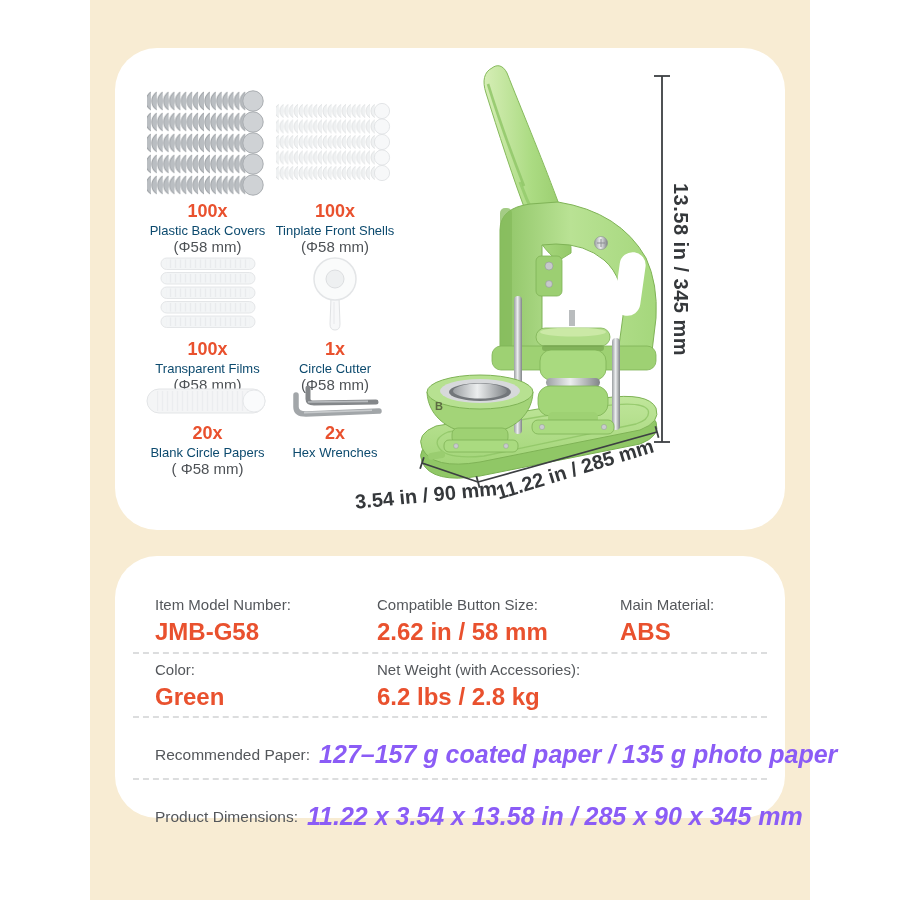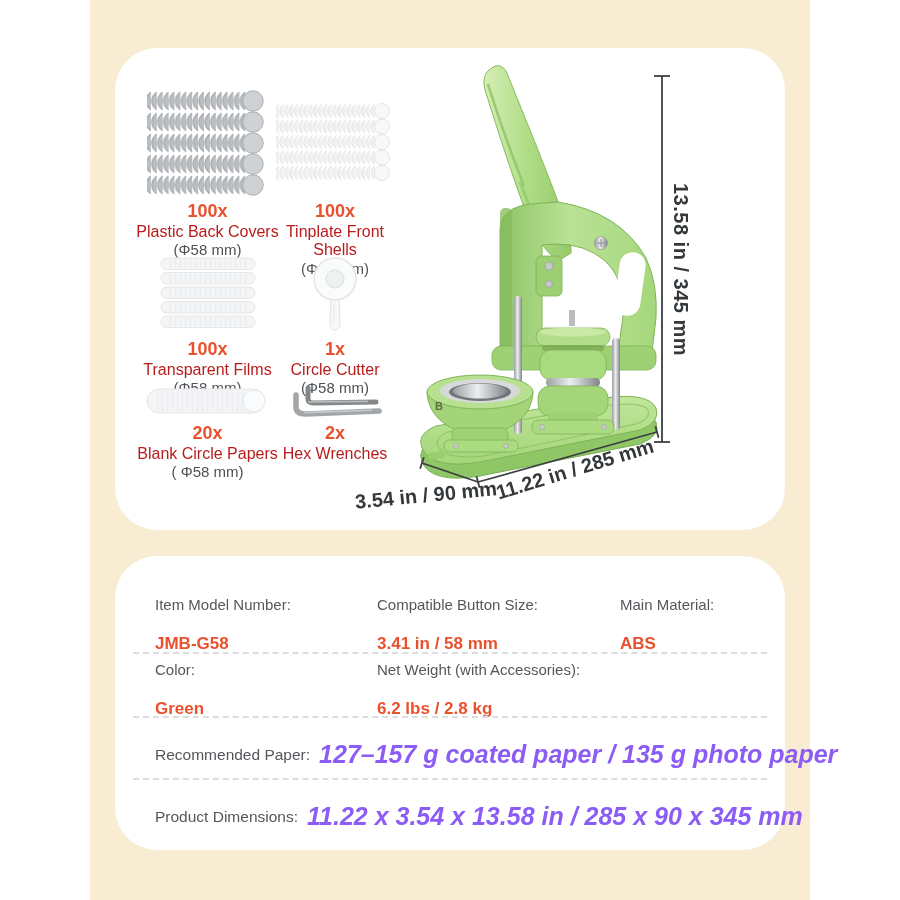--- a/index.html
+++ b/index.html
@@ -1,46 +1,46 @@
 <!DOCTYPE html>
 <html><head>
 <meta charset="utf-8">
 <style>
   html,body{margin:0;padding:0;background:#fff;}
   .page{position:relative;width:900px;height:900px;background:#FFFFFF;overflow:hidden;
         font-family:"Liberation Sans",sans-serif;}
   .band{position:absolute;left:90px;top:0;width:720px;height:900px;background:#F8ECD3;}
   .card{position:absolute;background:#FFFFFF;border-radius:42px;}
   .card1{left:115px;top:48px;width:670px;height:482px;}
-  .card2{left:115px;top:556px;width:670px;height:294px;}
+  .card2{left:115px;top:556px;width:670px;height:262px;}
 
   
   .kit-group{position:absolute;text-align:center;}
   .col1{left:15px;width:155px;}
   .col2{left:150px;width:140px;}
   .row1{top:40px;} .row2{top:204px;} .row3{top:336px;}
   .gfx{height:110px;display:flex;align-items:center;justify-content:center;}
   .gfx2{height:84px;display:flex;align-items:center;justify-content:center;}
   .gfx3{height:36px;display:flex;align-items:center;justify-content:center;}
   .qty{color:#E9512E;font-weight:700;font-size:18px;line-height:1.25;margin-top:2px;}
-  .iname{font-size:16px;color:#b91c1c;line-height:1.18;}
+  .iname{font-size:13px;color:#0c4a6e;line-height:1.18;}
   .isize{font-size:15px;color:#4E5256;line-height:1.18;}
 
   
   .dim{position:absolute;color:#35383B;font-weight:600;font-size:20px;white-space:nowrap;}
   .dim-v{left:554px;top:135px;writing-mode:vertical-rl;letter-spacing:.5px;}
   .dim-l{left:370px;top:410px;width:180px;text-align:center;transform:rotate(-17deg);}
   .dim-d{left:231px;top:436px;width:160px;text-align:center;transform:rotate(-5.5deg);}
 
   
   .spec-cell{position:absolute;}
   .c1{left:40px;} .c2{left:262px;} .c3{left:505px;}
   .r1{top:40px;} .r2{top:105px;}
   .spec-label{font-size:15px;color:#54575B;line-height:1.2;}
-  .spec-value{font-size:17px;font-weight:700;color:#E9512E;margin-top:20px;line-height:1.2;}
+  .spec-value{font-size:24px;font-weight:700;color:#E9512E;margin-top:4px;line-height:1.2;}
   .divider{position:absolute;left:18px;right:18px;border-top:2px dashed #DCDDDE;height:0;}
   .dv1{top:96px;} .dv2{top:160px;} .dv3{top:222px;}
   .inline-row{position:absolute;left:40px;right:24px;display:flex;align-items:center;}
   .ir1{top:184px;} .ir2{top:246px;}
   .inline-label{font-size:15.5px;color:#54575B;white-space:nowrap;}
   .inline-value{font-size:25px;font-weight:700;color:#8b5cf6;margin-left:9px;white-space:nowrap;font-style:italic;}
 </style>
 </head>
 <body>
 
@@ -265,21 +265,21 @@
   </div>
 
   <div class="card card2">
 
     <div class="spec-cell c1 r1">
       <div class="spec-label">Item Model Number:</div>
       <div class="spec-value">JMB-G58</div>
     </div>
     <div class="spec-cell c2 r1">
       <div class="spec-label">Compatible Button Size:</div>
-      <div class="spec-value">3.41 in / 58 mm</div>
+      <div class="spec-value">2.62 in / 58 mm</div>
     </div>
     <div class="spec-cell c3 r1">
       <div class="spec-label">Main Material:</div>
       <div class="spec-value">ABS</div>
     </div>
 
     <div class="divider dv1"></div>
 
     <div class="spec-cell c1 r2">
       <div class="spec-label">Color:</div>

